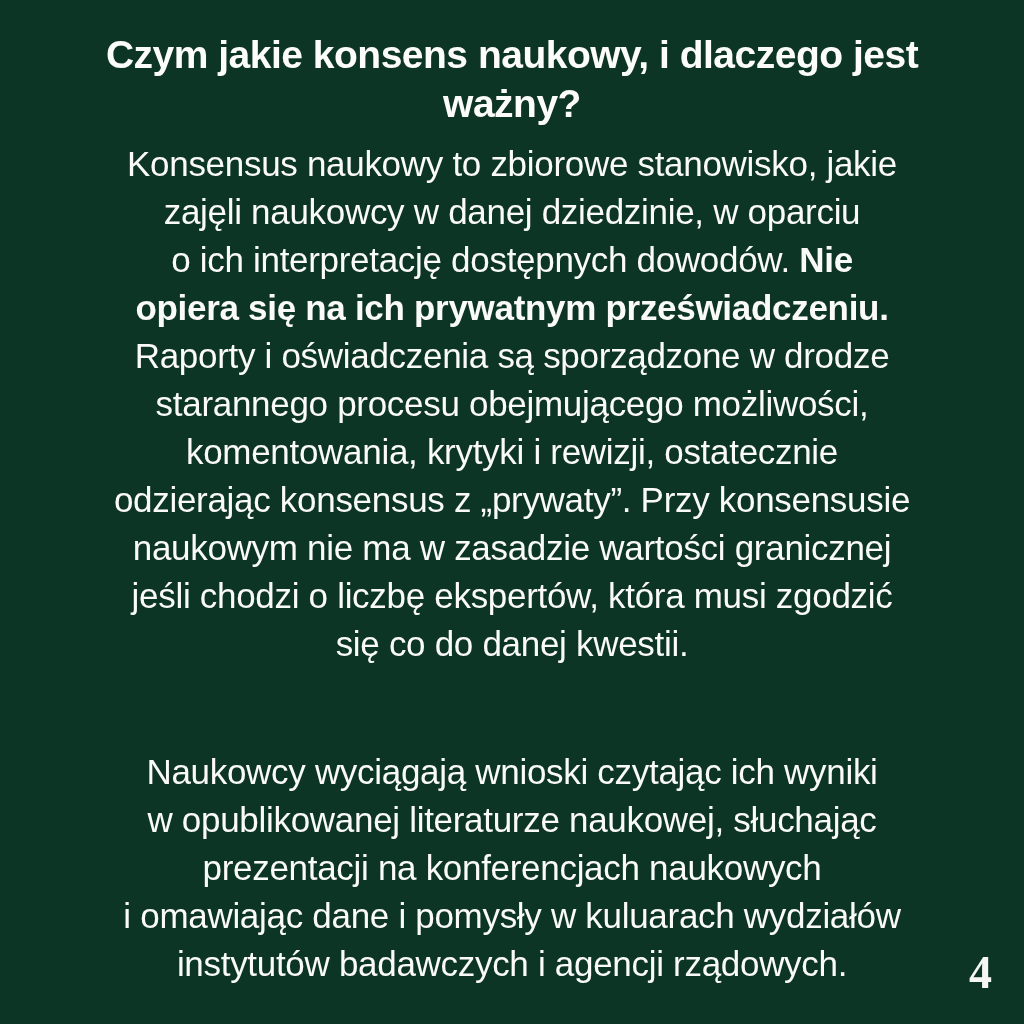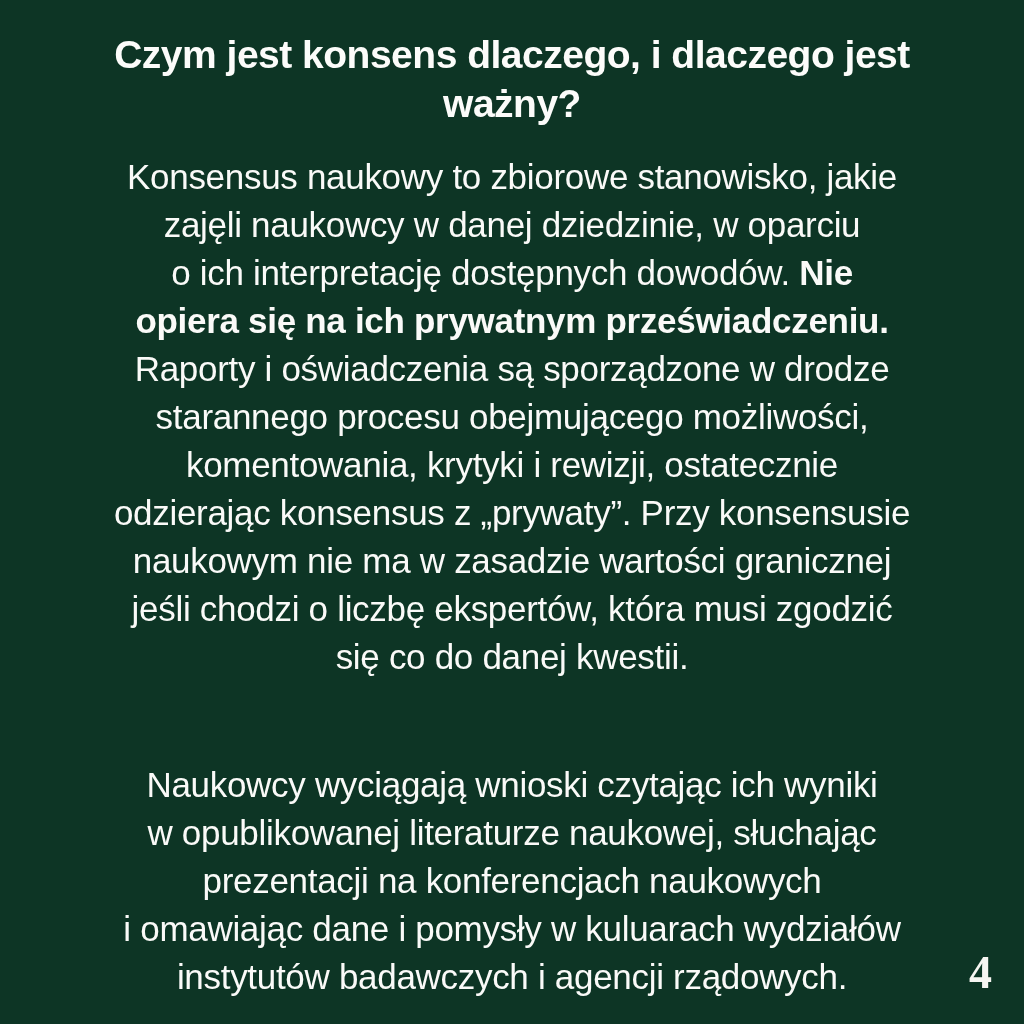--- a/index.html
+++ b/index.html
@@ -18,21 +18,21 @@
   }
   .title {
     font-size: 39px;
     font-weight: bold;
     line-height: 49px;
     letter-spacing: -0.5px;
     white-space: pre-line;
     color: #fcfcfa;
   }
   .body-text {
-    margin-top: 25px;
+    margin-top: 12px;
     font-size: 35px;
     font-weight: normal;
     line-height: 48px;
     letter-spacing: -0.3px;
     white-space: pre-line;
     color: #fafaf8;
   }
   .body-text .bold-inline {
     font-weight: bold;
   }
@@ -48,21 +48,21 @@
     font-weight: bold;
     line-height: 1;
     color: #f6f6f2;
   }
 </style>
 </head>
 <body style="background: rgb(13, 53, 37);">
 
 <div class="slide" style="color: rgb(250, 250, 248);">
 
-  <h1 class="title">Czym jest konsens dlaczego, i dlaczego jest
+  <h1 class="title">Czym jakie konsens naukowy, i dlaczego jest
 ważny?</h1>
 
   <p class="body-text paragraph-1"><span>Konsensus naukowy to zbiorowe stanowisko, jakie
 zajęli naukowcy w danej dziedzinie, w oparciu
 o ich interpretację dostępnych dowodów. </span><strong class="bold-inline">Nie
 opiera się na ich prywatnym przeświadczeniu.</strong><span>
 Raporty i oświadczenia są sporządzone w drodze
 starannego procesu obejmującego możliwości,
 komentowania, krytyki i rewizji, ostatecznie
 odzierając konsensus z „prywaty”. Przy konsensusie

